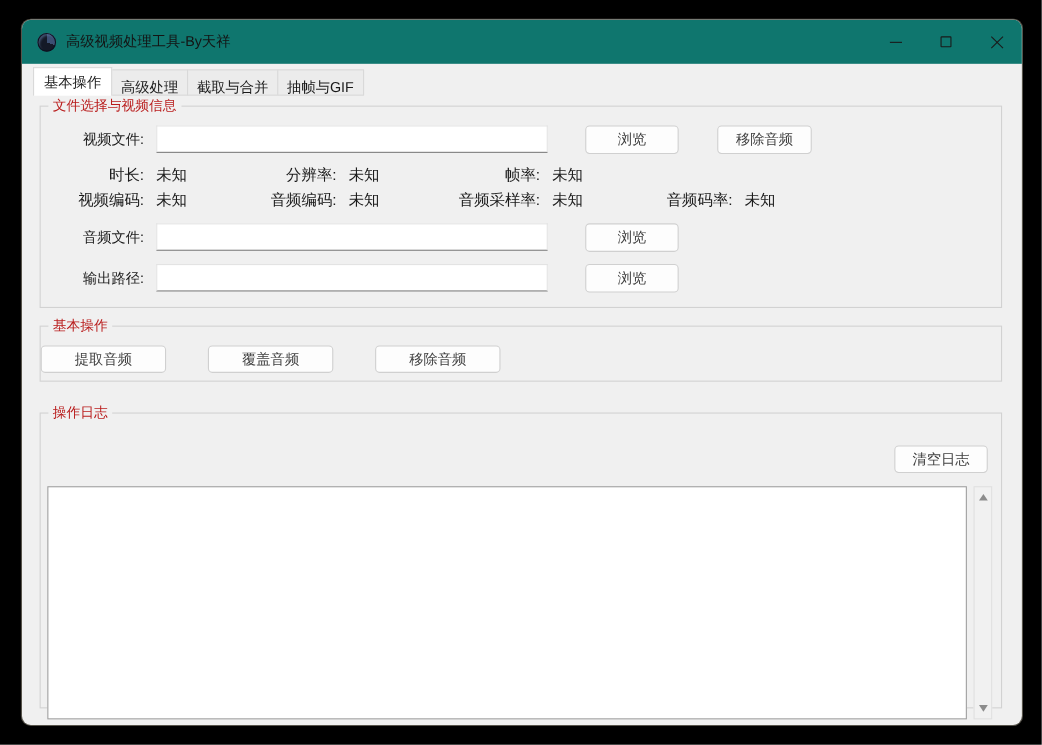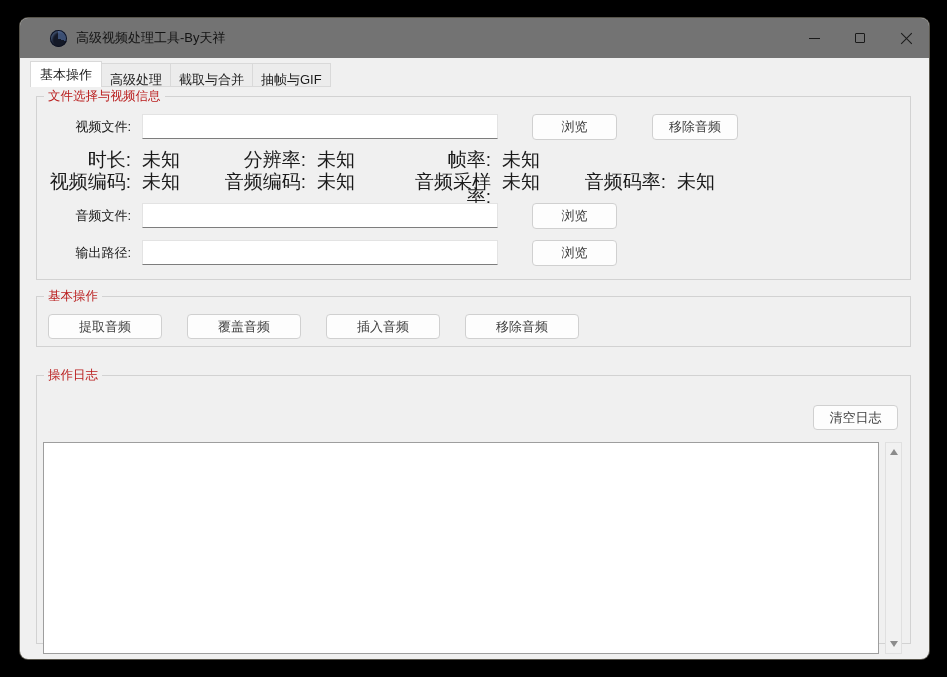--- a/index.html
+++ b/index.html
@@ -11,22 +11,22 @@
     color:#1a1a1a;
     overflow:hidden;
   }
   .window {
     position:absolute; left:20px; top:18px; width:909px; height:641px;
     background:#f0f0f0; border-radius:8px; overflow:hidden;
     box-shadow:0 0 0 1px #57544b;
   }
   
   .titlebar {
-    height:40px; background:#737373; display:flex; align-items:center;
-    padding-left:30px;
+    height:40px; background:#0f766e; display:flex; align-items:center;
+    padding-left:14px;
   }
   .app-icon {
     width:17px; height:17px; border-radius:50%; flex:none;
     background:conic-gradient(#3c4f73 0 110deg, #141927 110deg 360deg);
     box-shadow:inset 0 0 0 1px #0d1120, inset 2px 2px 2px rgba(120,150,200,.45);
   }
   .title-text { margin-left:9px; font-size:13px; color:#141414; }
   .win-controls { margin-left:auto; display:flex; height:100%; }
   .ctrl { width:46px; height:100%; display:flex; align-items:center; justify-content:center; cursor:default; }
   .min-glyph { width:11px; height:0; border-top:1px solid #1a1a1a; }
@@ -80,26 +80,26 @@
     position:absolute; left:495px; width:85px; height:26px;
   }
   .btn-readinfo { position:absolute; left:615px; width:86px; height:26px; }
   .row-video  { position:absolute; top:17px;  left:0; right:0; height:26px; }
   .row-audio  { position:absolute; top:106px; left:0; right:0; height:26px; }
   .row-output { position:absolute; top:143px; left:0; right:0; height:26px; }
   
   .info-grid {
     position:absolute; top:55px; left:0; right:0;
     display:grid; grid-template-columns:94px 81px 94px 91px 94px 81px 94px 1fr;
-    row-gap:7px; font-size:19px; line-height:15px;
+    row-gap:7px; font-size:14px; line-height:15px;
   }
   .info-label { text-align:right; }
   .info-value { padding-left:11px; }
   
-  .ops-row { position:absolute; top:17px; left:11px; display:flex; gap:25px; }
+  .ops-row { position:absolute; top:17px; left:0; display:flex; gap:38px; }
   .op-btn { width:114px; height:25px; }
   
   .btn-clear { position:absolute; top:29px; right:12px; width:85px; height:25px; }
   .log-area {
     position:absolute; left:6px; top:66px; width:836px; height:212px;
     background:#ffffff; border:1px solid #9e9e9e; overflow:hidden;
     font-size:13px; padding:3px 5px; white-space:pre-wrap;
   }
   .scrollbar {
     position:absolute; left:848px; top:66px; width:17px; height:212px;
@@ -180,21 +180,20 @@
       <input class="entry" type="text" value="" style="">
       <button class="btn btn-browse">浏览</button>
     </div>
   </div>
 
   <div class="groupbox" id="group-ops">
     <span class="legend">基本操作</span>
     <div class="ops-row">
       <button class="btn op-btn">提取音频</button>
       <button class="btn op-btn">覆盖音频</button>
-      <button class="btn op-btn">插入音频</button>
       <button class="btn op-btn">移除音频</button>
     </div>
   </div>
 
   <div class="groupbox" id="group-log">
     <span class="legend">操作日志</span>
     <button class="btn btn-clear">清空日志</button>
     <div class="log-area"></div>
     <div class="scrollbar">
       <span class="arrow-up"></span>

